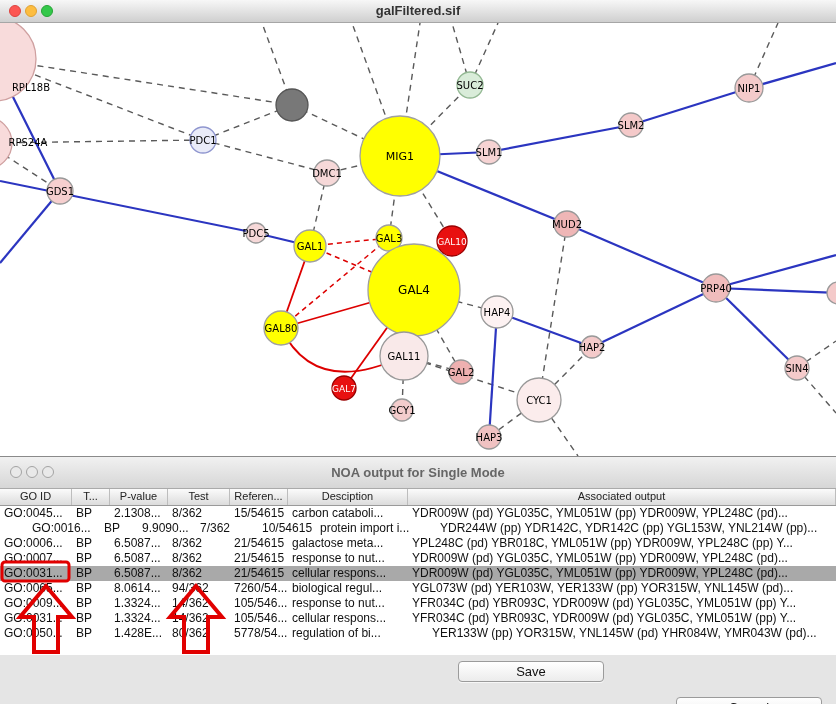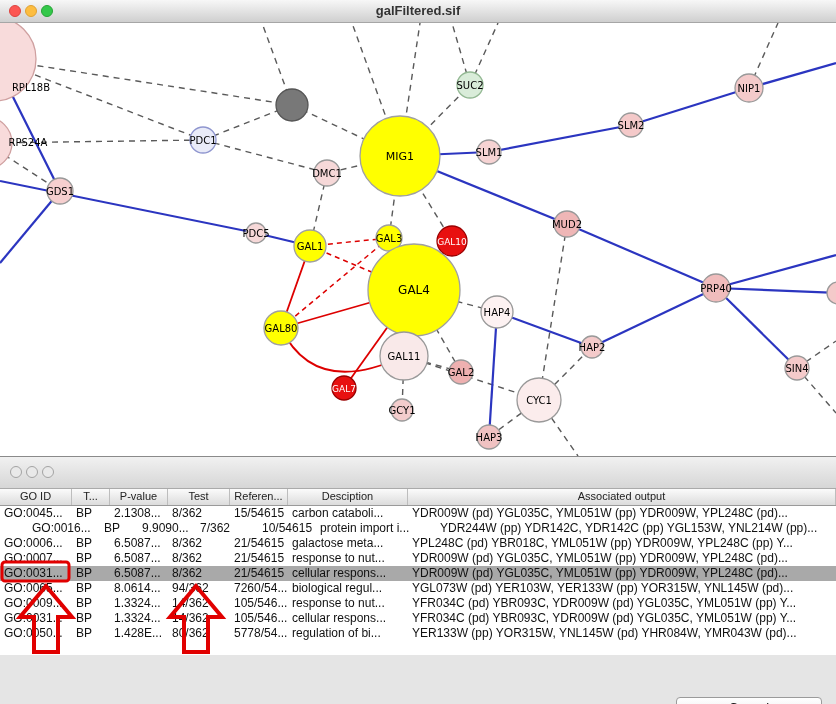--- a/index.html
+++ b/index.html
@@ -175,20 +175,21 @@
           <text x="489" y="417.5" text-anchor="middle" font-size="10" fill="#000">HAP3</text>
         </svg>
     </div>
   </div>
 
   <div id="noa-window">
     <div class="titlebar2">
       <span class="hlight c1"></span>
       <span class="hlight c2"></span>
       <span class="hlight c3"></span>
+      <span>NOA output for Single Mode</span>
     </div>
 
     <div id="noa-table">
       <div id="thead">
           <div class="th" style="flex: 0 0 72px;">GO ID</div>
           <div class="th" style="flex: 0 0 38px;">T...</div>
           <div class="th" style="flex: 0 0 58px;">P-value</div>
           <div class="th" style="flex: 0 0 62px;">Test</div>
           <div class="th" style="flex: 0 0 58px;">Referen...</div>
           <div class="th" style="flex: 0 0 120px;">Desciption</div>
@@ -267,26 +268,27 @@
             <div class="td" style="flex: 0 0 120px;">cellular respons...</div>
             <div class="td" style="flex: 1 1 auto;">YFR034C (pd) YBR093C, YDR009W (pd) YGL035C, YML051W (pp) Y...</div>
           </div>
           <div class="trow">
             <div class="td" style="flex: 0 0 72px;">GO:0050...</div>
             <div class="td" style="flex: 0 0 38px;">BP</div>
             <div class="td" style="flex: 0 0 58px;">1.428E...</div>
             <div class="td" style="flex: 0 0 62px;">80/362</div>
             <div class="td" style="flex: 0 0 58px;">5778/54...</div>
             <div class="td" style="flex: 0 0 120px;">regulation of bi...</div>
-            <div class="td" style="flex: 1 1 auto;">YER133W (pp) YOR315W, YNL145W (pd) YHR084W, YMR043W (pd)...</div>
+            <div class="td" style="flex: 1 1 auto; margin-left: 20px;">YER133W (pp) YOR315W, YNL145W (pd) YHR084W, YMR043W (pd)...</div>
           </div>
         </div>
     </div>
 
     <div id="noa-footer">
+      <div id="save-btn" class="btn">Save</div>
       <div id="cancel-btn" class="btn">Cancel</div>
     </div>
   </div>
 
   <svg id="annot" width="836" height="704" viewBox="0 0 836 704">
     <rect x="2" y="562" width="67" height="19" rx="3" fill="none" stroke="#e10000" stroke-width="3"></rect>
     <polygon points="46,586 20,617 34,617 34,652 58,652 58,617 72,617" fill="none" stroke="#e10000" stroke-width="4" stroke-linejoin="miter"></polygon>
     <polygon points="196,586 170,617 184,617 184,652 208,652 208,617 222,617" fill="none" stroke="#e10000" stroke-width="4" stroke-linejoin="miter"></polygon>
   </svg>
 

